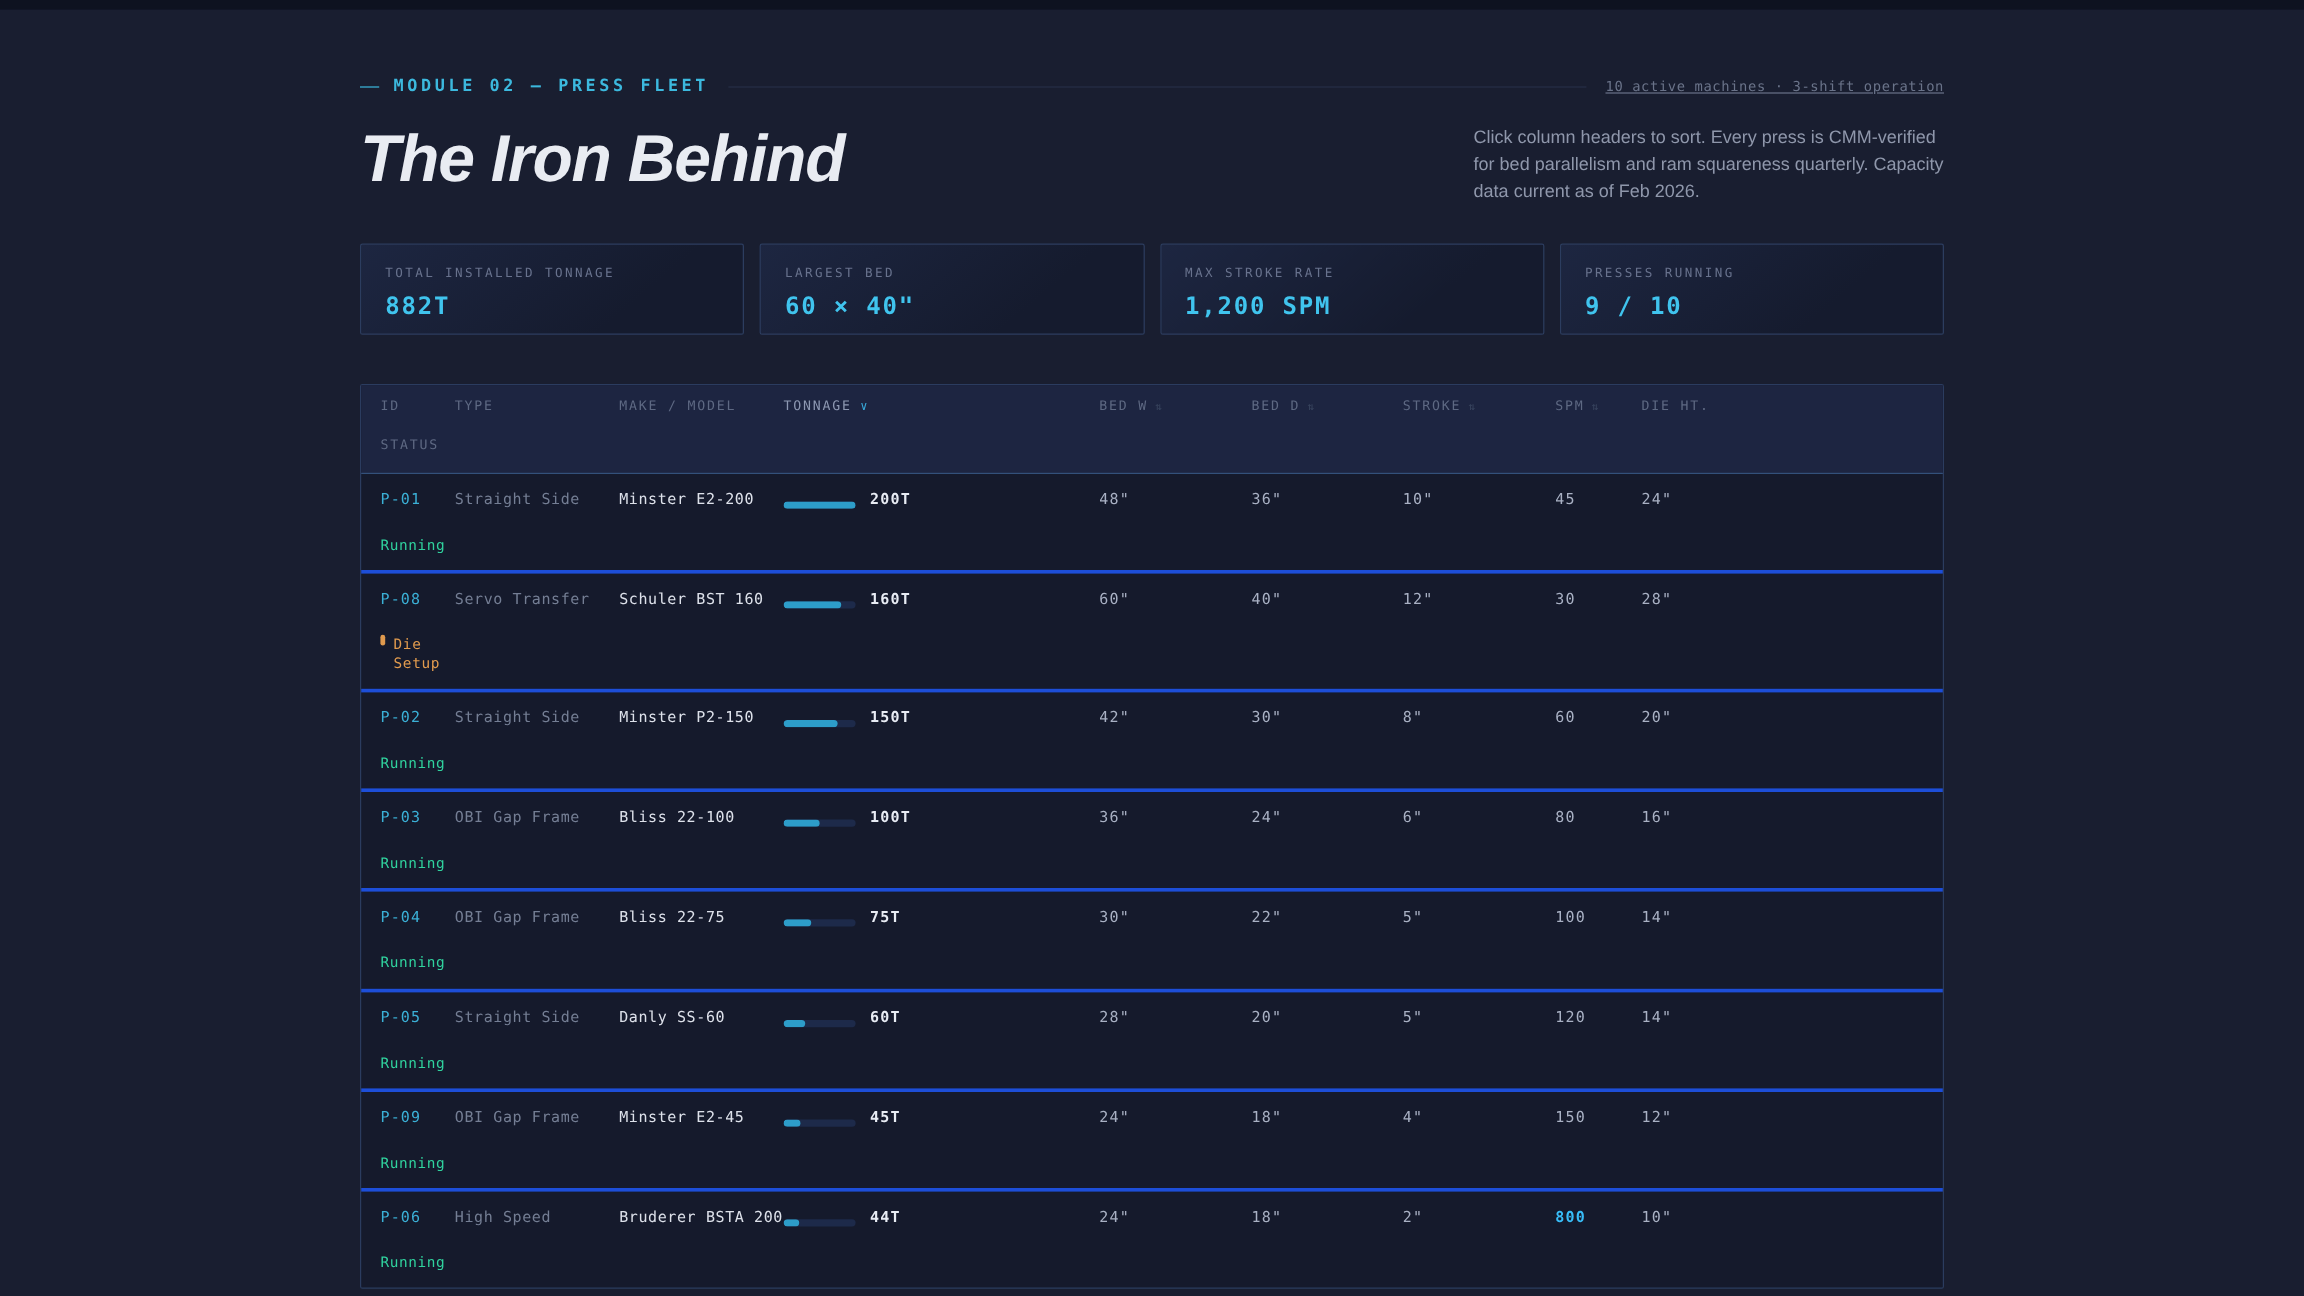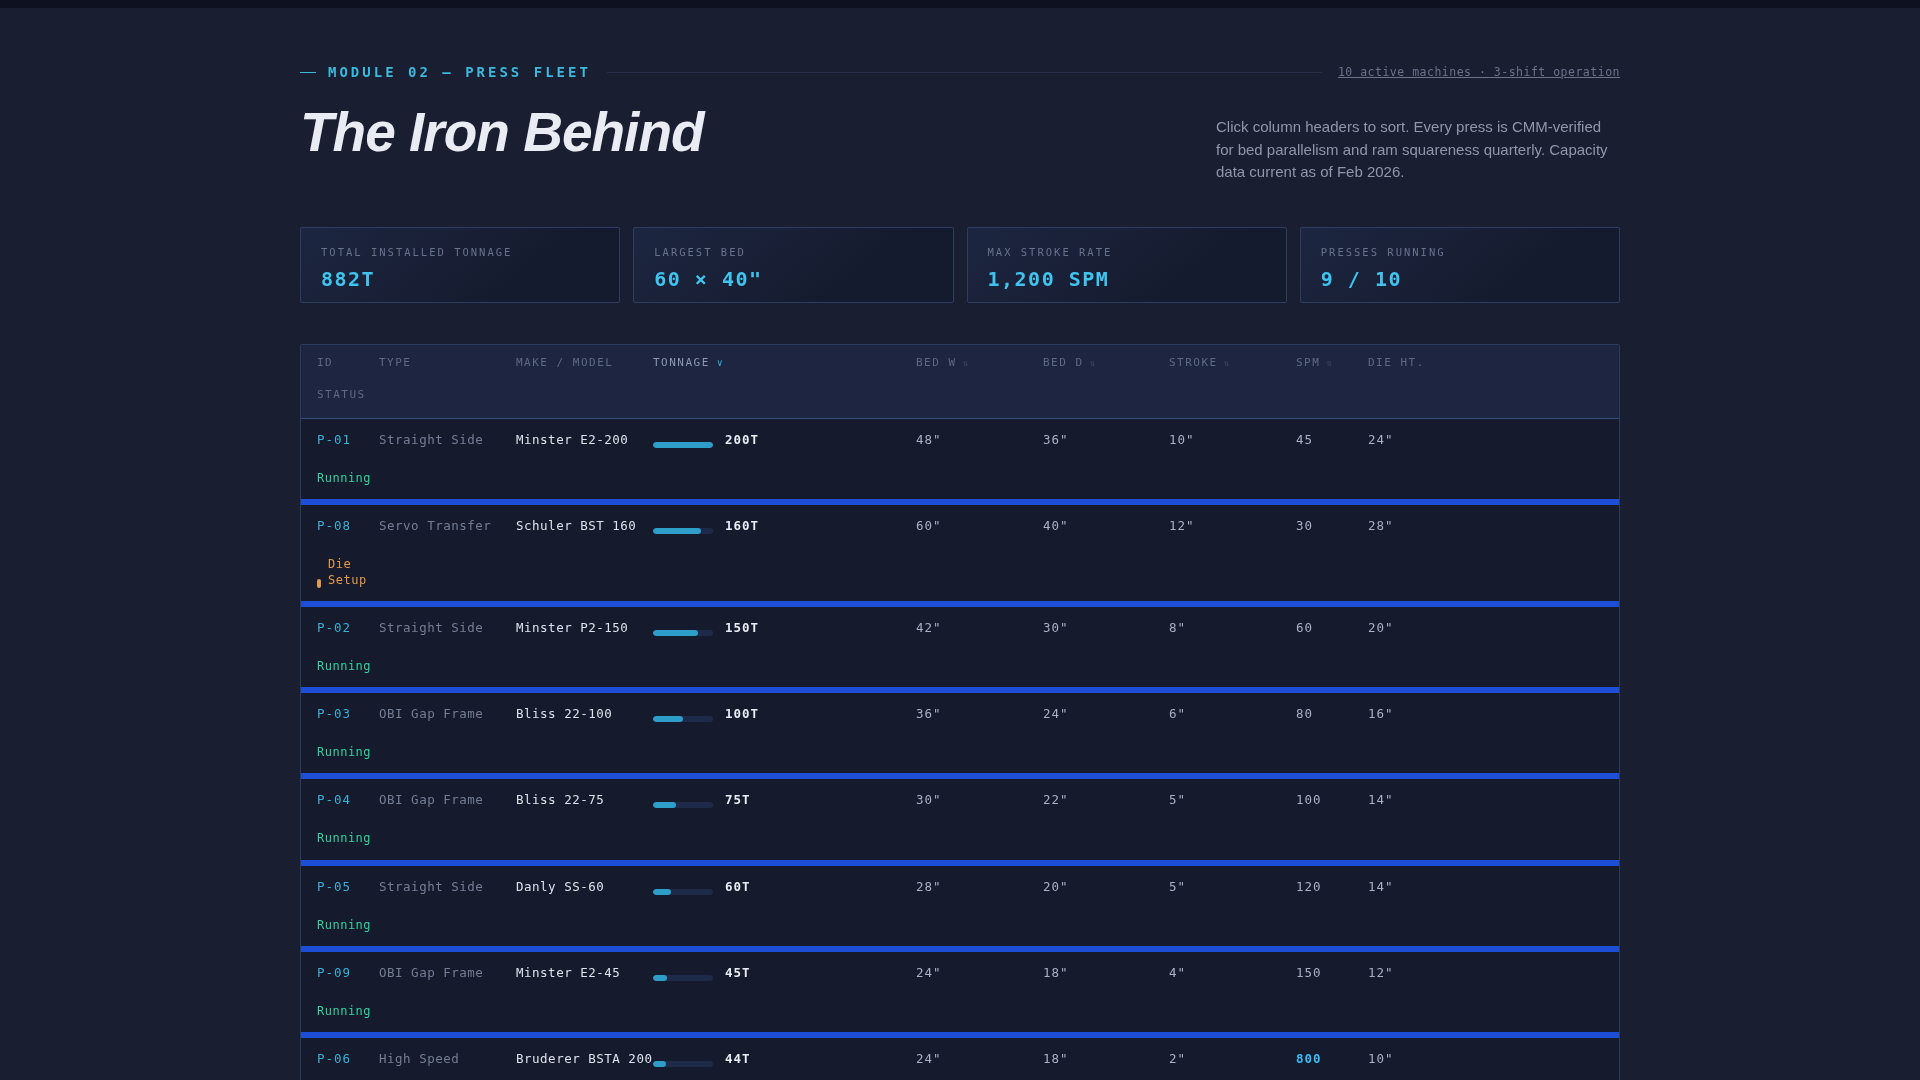--- a/index.html
+++ b/index.html
@@ -35,33 +35,33 @@
   
   .fleet{margin-top:41px;border:1px solid #2b3c5f;border-radius:2px;background:#151a2c;}
   .grid{display:grid;grid-template-columns:62px 137px 137px 263px 127px 126px 127px 72px 1fr;padding-left:16px;align-items:center;}
   .thead{background:#1d2541;border-bottom:1px solid #33517b;padding:11px 0 17px;}
   .th{font-size:11px;letter-spacing:1.5px;color:#5e6983;white-space:nowrap;cursor:pointer;}
   .th.sorted{color:#8d98b2;}
   .chev{color:#37a8d8;margin-left:7px;font-size:10px;display:inline-block;}
   .sorticon{color:#39455f;margin-left:6px;font-size:9px;display:inline-block;}
   .status-head{margin-top:19px;padding-left:16px;font-size:11px;letter-spacing:1.5px;color:#5e6983;}
 
-  .row{border-top:6px solid #1d4ed8;padding:13px 0;}
+  .row{border-top:3px solid #1d4ed8;padding:13px 0;}
   .row:first-child{border-top:none;}
   .c{font-size:12.5px;line-height:16px;white-space:nowrap;}
   .c-id{color:#3bb0d6;letter-spacing:1px;}
   .c-type{color:#747e94;letter-spacing:.5px;}
   .c-model{color:#dde1ea;letter-spacing:.5px;}
   .c-tonnage{display:flex;align-items:flex-end;gap:12px;}
   .bar{width:60px;height:6px;border-radius:3px;background:#1d2a4a;overflow:hidden;flex:0 0 auto;}
   .bar-fill{height:100%;border-radius:3px;background:#2d9dc9;}
   .t-val{font-weight:bold;color:#e8ecf4;font-size:12.5px;letter-spacing:1px;}
   .c-num{color:#a9b1c4;letter-spacing:1px;}
   .c-num.hl{color:#38bdf8;font-weight:bold;}
-  .status-line{margin-top:22px;padding-left:16px;display:flex;align-items:flex-end;gap:7px;}
+  .status-line{margin-top:22px;padding-left:16px;display:flex;align-items:flex-start;gap:7px;}
   .status-dot{width:4px;height:9px;border-radius:2px;background:#e09a4e;flex:0 0 auto;}
   .status-text{font-size:12px;letter-spacing:.5px;line-height:1.35;width:64px;white-space:normal;}
   .tone-ok{color:#30d29e;}
   .tone-warn{color:#e09a4e;}
 </style>
 </head>
 <body>
 
 <div class="top-strip"></div>
 
@@ -71,21 +71,21 @@
     <div class="kicker-dash"></div>
     <div class="kicker-label">MODULE 02 — PRESS FLEET</div>
     <div class="kicker-rule"></div>
     <div class="kicker-meta">10 active machines · 3-shift operation</div>
   </div>
 
   <div class="head-row">
     <h1 class="page-title" style="margin:0;">
       <span class="l1" style="display:block;">The Iron Behind</span>
     </h1>
-    <p class="desc" style="margin:12px;">Click column headers to sort. Every press is CMM-verified for bed parallelism and ram squareness quarterly. Capacity data current as of Feb 2026.</p>
+    <p class="desc" style="margin:0;">Click column headers to sort. Every press is CMM-verified for bed parallelism and ram squareness quarterly. Capacity data current as of Feb 2026.</p>
   </div>
 
   <div class="stats">
       <div class="card">
         <div class="card-label">TOTAL INSTALLED TONNAGE</div>
         <div class="card-value">882T</div>
       </div>
       <div class="card">
         <div class="card-label">LARGEST BED</div>
         <div class="card-value">60 × 40"</div>

